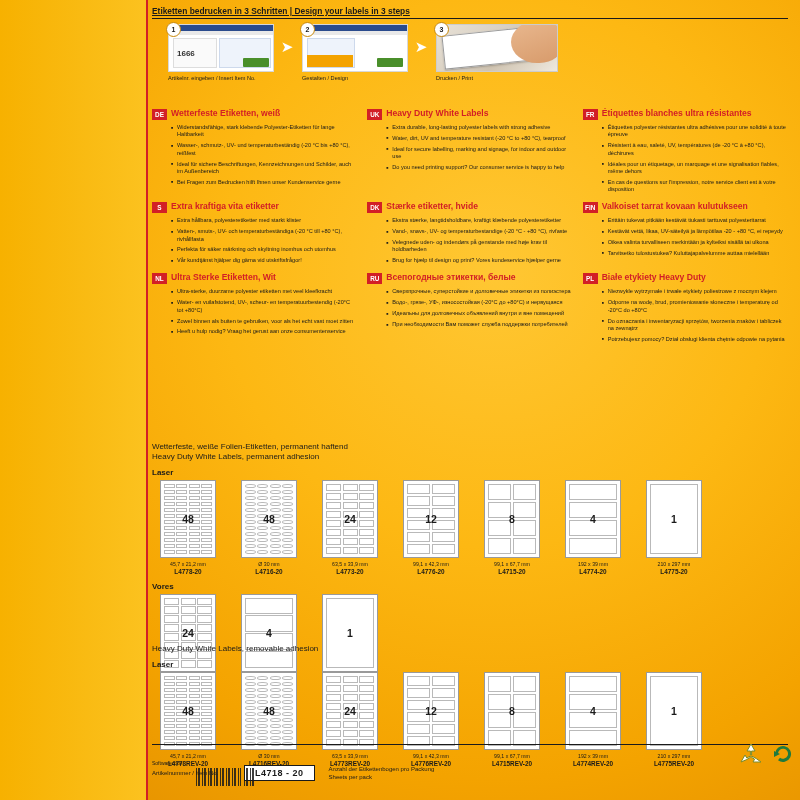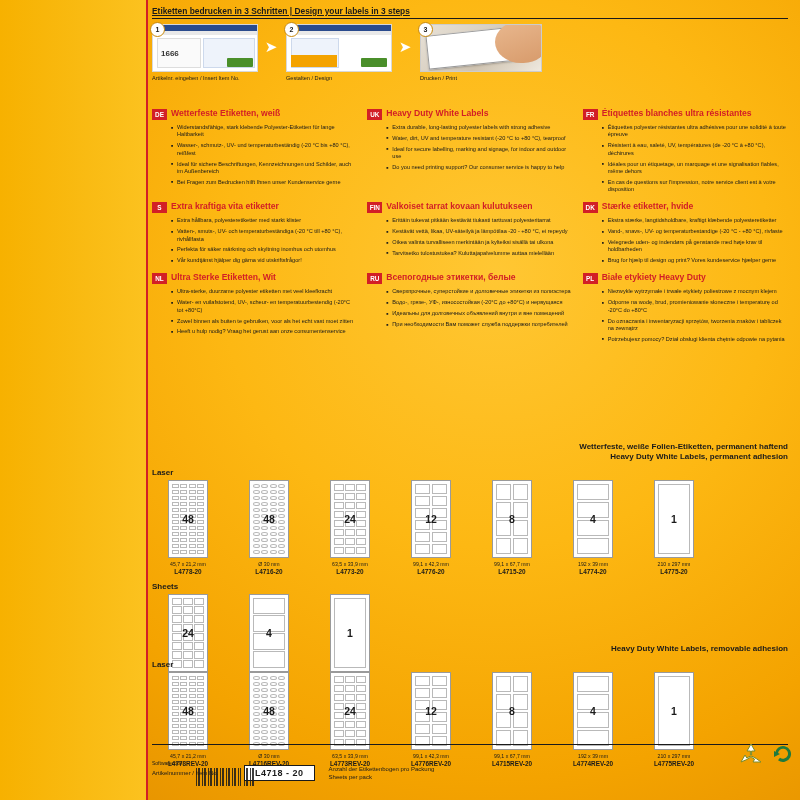--- a/index.html
+++ b/index.html
@@ -25,21 +25,21 @@
   }
   
   .header{
     position:absolute;left:152px;top:6px;width:636px;
   }
   .header-title{
     font-size:8.4px;font-weight:bold;color:#1a1a1a;
     border-bottom:1px solid #1a1a1a;padding-bottom:2px;margin-bottom:5px;text-decoration:underline;
   }
   .steps{
-    display:flex;gap:8px;align-items:flex-start;
+    display:flex;gap:8px;align-items:flex-start;margin-left:16px;
   }
   .step{
     position:relative;width:104px;
   }
   .step.wide{width:120px;}
   .step-num{
     position:absolute;left:-2px;top:-2px;width:13px;height:13px;border-radius:50%;
     background:#fff;border:1px solid #c8880a;color:#1a1a1a;
     font-size:7px;line-height:13px;text-align:center;z-index:5;font-weight:bold;
   }
@@ -107,29 +107,29 @@
     padding-left:6px;
   }
   .lang-list li:before{
     content:"\25A0";position:absolute;left:0;top:0.5px;font-size:3.6px;color:#1a1a1a;
   }
   
   .panel{
     position:absolute;left:152px;width:636px;
   }
   .panel-title{
-    font-size:8px;font-weight:bold;color:#1a1a1a;line-height:10px;text-align:right;
+    font-size:8px;font-weight:normal;color:#1a1a1a;line-height:10px;
   }
   .sectlabel{
     font-size:8px;font-weight:bold;color:#1a1a1a;margin:6px 0 3px 0;
   }
   .row{display:flex;gap:9px;align-items:flex-end;}
   .prod{width:72px;text-align:center;}
   .sheet{
-    width:40px;height:78px;margin:0 auto;background:#fff;border:1px solid #9a9a9a;
+    width:56px;height:78px;margin:0 auto;background:#fff;border:1px solid #9a9a9a;
     position:relative;box-sizing:border-box;
   }
   .sheet .grid{
     position:absolute;inset:3px;display:grid;gap:1.5px;
   }
   .cell{background:#fff;border:1px solid #b9b9b9;}
   .cell.round{border-radius:50%;}
   .count{
     position:absolute;left:0;right:0;top:50%;transform:translateY(-50%);
     font-size:10.5px;font-weight:bold;color:#1a1a1a;text-align:center;z-index:3;
@@ -260,46 +260,46 @@
       <ul class="lang-list">
         <li>Extra hållbara, polyesteretiketter med starkt klister</li>
         <li>Vatten-, smuts-, UV- och temperaturbeständiga (-20 °C till +80 °C), rivhållfasta</li>
         <li>Perfekta för säker märkning och skyltning inomhus och utomhus</li>
         <li>Vår kundtjänst hjälper dig gärna vid utskriftsfrågor!</li>
       </ul>
     </div>
 
     <div class="langcell">
       <div class="lang-head">
+        <div class="flagbox">DK</div>
+        <div class="lang-title">Stærke etiketter, hvide</div>
+      </div>
+      <ul class="lang-list">
+        <li>Ekstra stærke, langtidsholdbare, kraftigt klæbende polyesteretiketter</li>
+        <li>Vand-, snavs-, UV- og temperaturbestandige (-20 °C - +80 °C), rivfaste</li>
+        <li>Velegnede uden- og indendørs på genstande med høje krav til holdbarheden</li>
+        <li>Brug for hjælp til design og print? Vores kundeservice hjælper gerne</li>
+      </ul>
+    </div>
+
+    <div class="langcell">
+      <div class="lang-head">
         <div class="flagbox">FIN</div>
         <div class="lang-title">Valkoiset tarrat kovaan kulutukseen</div>
       </div>
       <ul class="lang-list">
         <li>Erittäin tukevat pitkään kestävät tiukasti tarttuvat polyesteritarrat</li>
         <li>Kestävät vettä, likaa, UV-säteilyä ja lämpötilaa -20 - +80 °C, ei repeydy</li>
         <li>Oikea valinta turvalliseen merkintään ja kylteiksi sisällä tai ulkona</li>
         <li>Tarvitsetko tulostustukea? Kuluttajapalvelumme auttaa mielellään</li>
       </ul>
     </div>
 
     <div class="langcell">
       <div class="lang-head">
-        <div class="flagbox">DK</div>
-        <div class="lang-title">Stærke etiketter, hvide</div>
-      </div>
-      <ul class="lang-list">
-        <li>Ekstra stærke, langtidsholdbare, kraftigt klæbende polyesteretiketter</li>
-        <li>Vand-, snavs-, UV- og temperaturbestandige (-20 °C - +80 °C), rivfaste</li>
-        <li>Velegnede uden- og indendørs på genstande med høje krav til holdbarheden</li>
-        <li>Brug for hjælp til design og print? Vores kundeservice hjælper gerne</li>
-      </ul>
-    </div>
-
-    <div class="langcell">
-      <div class="lang-head">
         <div class="flagbox">NL</div>
         <div class="lang-title">Ultra Sterke Etiketten, Wit</div>
       </div>
       <ul class="lang-list">
         <li>Ultra-sterke, duurzame polyester etiketten met veel kleefkracht</li>
         <li>Water- en vuilafstotend, UV-, scheur- en temperatuurbestendig (-20°C tot +80°C)</li>
         <li>Zowel binnen als buiten te gebruiken, voor als het echt vast moet zitten</li>
         <li>Heeft u hulp nodig? Vraag het gerust aan onze consumentenservice</li>
       </ul>
     </div>
@@ -541,21 +541,21 @@
             <div class="grid" style="grid-template-columns: repeat(1, 1fr); grid-template-rows: repeat(1, 1fr);">
               <div class="cell"></div>
             </div>
             <div class="count">1</div>
           </div>
           <div class="dim">210 x 297 mm</div>
           <div class="code">L4775-20</div>
         </div>
       </div>
 
-    <div class="sectlabel">Sheets</div>
+    <div class="sectlabel">Vores</div>
     <div class="row" id="p0s1">
         <div class="prod">
           <div class="sheet">
             <div class="grid" style="grid-template-columns: repeat(3, 1fr); grid-template-rows: repeat(8, 1fr);">
               <div class="cell"></div>
               <div class="cell"></div>
               <div class="cell"></div>
               <div class="cell"></div>
               <div class="cell"></div>
               <div class="cell"></div>

